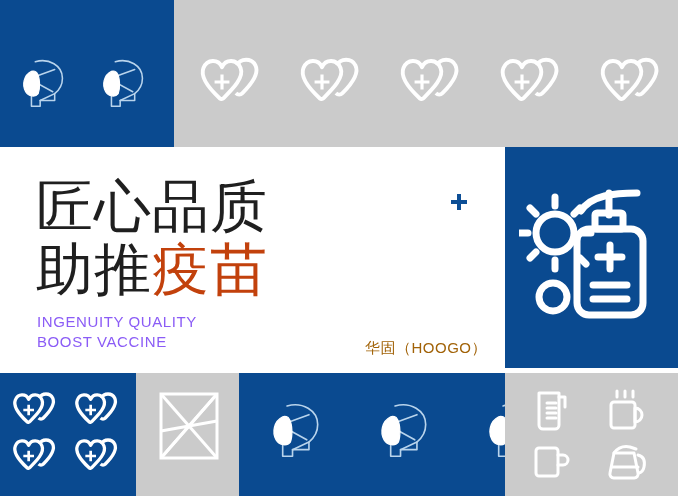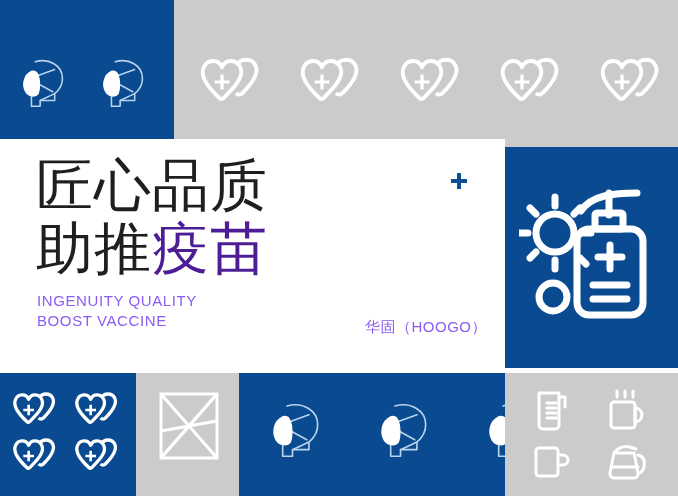--- a/index.html
+++ b/index.html
@@ -25,50 +25,50 @@
   .icon-row{
     position:absolute;
     display:flex;
     align-items:center;
   }
 
   #top-blue .icon-row{left:14px;top:52px;gap:18px;}
   #top-grey .icon-row{left:22px;top:54px;gap:22px;}
 
   
-  #mid-white{left:0;top:139px;width:505px;height:221px;}
+  #mid-white{left:0;top:160px;width:505px;height:221px;}
   #mid-blue{left:505px;top:147px;width:173px;height:221px;}
 
   #headline{
     position:absolute;left:36px;top:18px;
     line-height:1.0;
   }
   .hl-line{
     font-size:57px;
     letter-spacing:1px;
     font-weight:400;
     white-space:nowrap;
     color:#1f1f1f;
   }
   .hl-line:first-child{margin-bottom:6px;}
-  .hl-accent{color:#4c1d95;}
+  .hl-accent{color:#c2410c;}
 
   #subtitle{
     position:absolute;left:37px;top:152px;
     font-size:15px;
     letter-spacing:0.6px;
     line-height:1.35;
     color:#8b5cf6;
     white-space:pre-line;
   }
 
   #brand{
     position:absolute;left:365px;top:179px;
     font-size:15px;
-    color:#8b5cf6;
+    color:#a16207;
     letter-spacing:0.5px;
     white-space:nowrap;
   }
 
   #plus-mark{
     position:absolute;left:449px;top:32px;
     width:20px;height:20px;
   }
 
   

